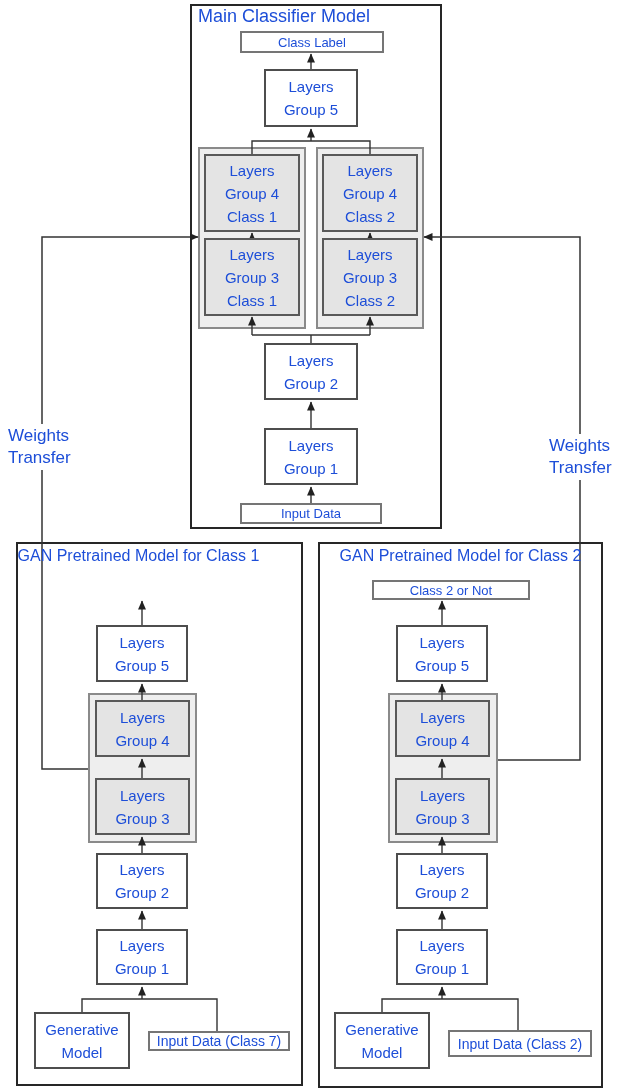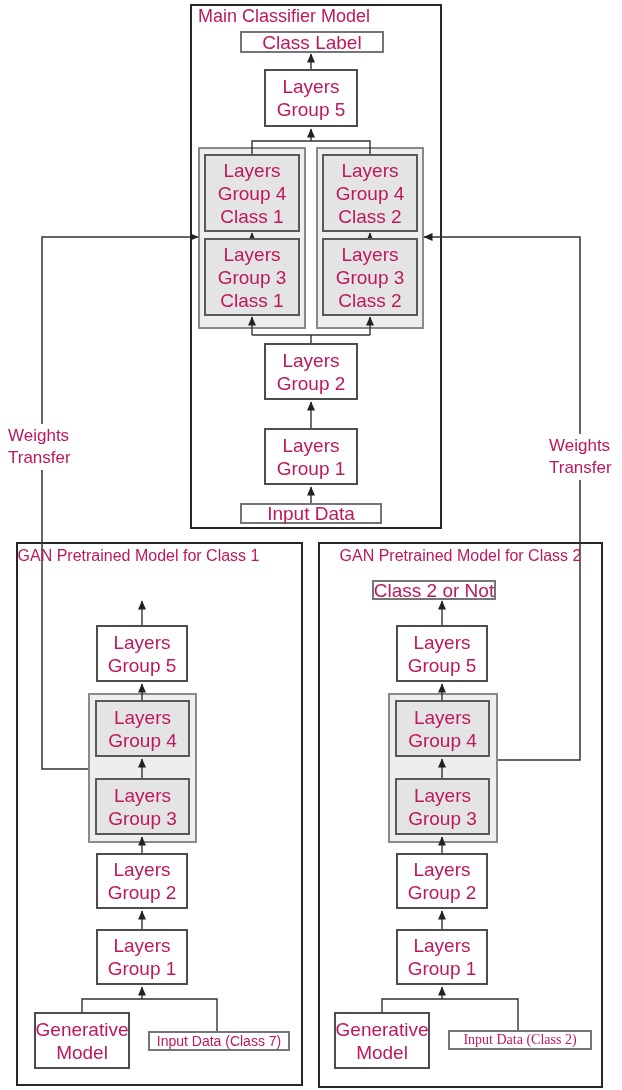--- a/index.html
+++ b/index.html
@@ -1,31 +1,31 @@
 <!DOCTYPE html>
 <html><head>
 <meta charset="utf-8">
 <style>
   html,body{margin:0;padding:0;background:#fff;}
   .stage{
     position:relative;width:622px;height:1090px;background:#ffffff;
-    font-family:"Liberation Sans",sans-serif;color:#be185d;overflow:hidden;
+    font-family:"Liberation Sans",sans-serif;color:#1d4ed8;overflow:hidden;
   }
   .abs{position:absolute;box-sizing:border-box;}
   .frame{border:2px solid #262626;background:transparent;z-index:0;}
   .cont{background:#eeeeee;border:2px solid #8a8a8a;z-index:1;}
   .lines{position:absolute;left:0;top:0;z-index:2;}
   .box{
     position:absolute;box-sizing:border-box;z-index:3;
     display:flex;flex-direction:column;align-items:center;justify-content:center;
-    text-align:center;font-size:19px;line-height:23px;white-space:nowrap;
+    text-align:center;font-size:15px;line-height:23px;white-space:nowrap;
   }
   .white{background:#ffffff;border:2px solid #4d4d4d;}
   .inner{background:#e4e4e4;border:2px solid #595959;}
-  .thin{background:#ffffff;border:2px solid #757575;font-size:19px;line-height:17px;}
+  .thin{background:#ffffff;border:2px solid #757575;font-size:13px;line-height:17px;}
   .small{font-size:14px;line-height:14px;}
   .title{position:absolute;z-index:3;white-space:nowrap;}
   .main-title{font-size:18px;}
   .gan-title{font-size:16px;text-align:center;}
   .wt{
     position:absolute;z-index:3;background:#ffffff;font-size:17px;line-height:22px;
     padding:1px 2px;white-space:nowrap;
   }
 </style>
 </head>
@@ -162,21 +162,21 @@
     <span>Group 1</span>
   </div>
   <div class="box white" style="left:34px;top:1012px;width:96px;height:57px;">
     <span>Generative</span>
     <span>Model</span>
   </div>
   <div class="box thin small" style="left:148px;top:1031px;width:142px;height:20px;">
     <span>Input Data (Class 7)</span>
   </div>
 
-  <div class="box thin" style="left:372px;top:580px;width:124px;height:20px;">
+  <div class="box thin" style="left:372px;top:580px;width:158px;height:20px;">
     <span>Class 2 or Not</span>
   </div>
   <div class="box white" style="left:396px;top:625px;width:92px;height:57px;">
     <span>Layers</span>
     <span>Group 5</span>
   </div>
   <div class="box inner" style="left:395px;top:700px;width:95px;height:57px;">
     <span>Layers</span>
     <span>Group 4</span>
   </div>
@@ -189,17 +189,17 @@
     <span>Group 2</span>
   </div>
   <div class="box white" style="left:396px;top:929px;width:92px;height:56px;">
     <span>Layers</span>
     <span>Group 1</span>
   </div>
   <div class="box white" style="left:334px;top:1012px;width:96px;height:57px;">
     <span>Generative</span>
     <span>Model</span>
   </div>
-  <div class="box thin small" style="left:448px;top:1030px;width:144px;height:20px;font-family:Liberation Serif, serif;">
+  <div class="box thin small" style="left:448px;top:1030px;width:144px;height:27px;">
     <span>Input Data (Class 2)</span>
   </div>
 
 </div>
 
 </body></html>

